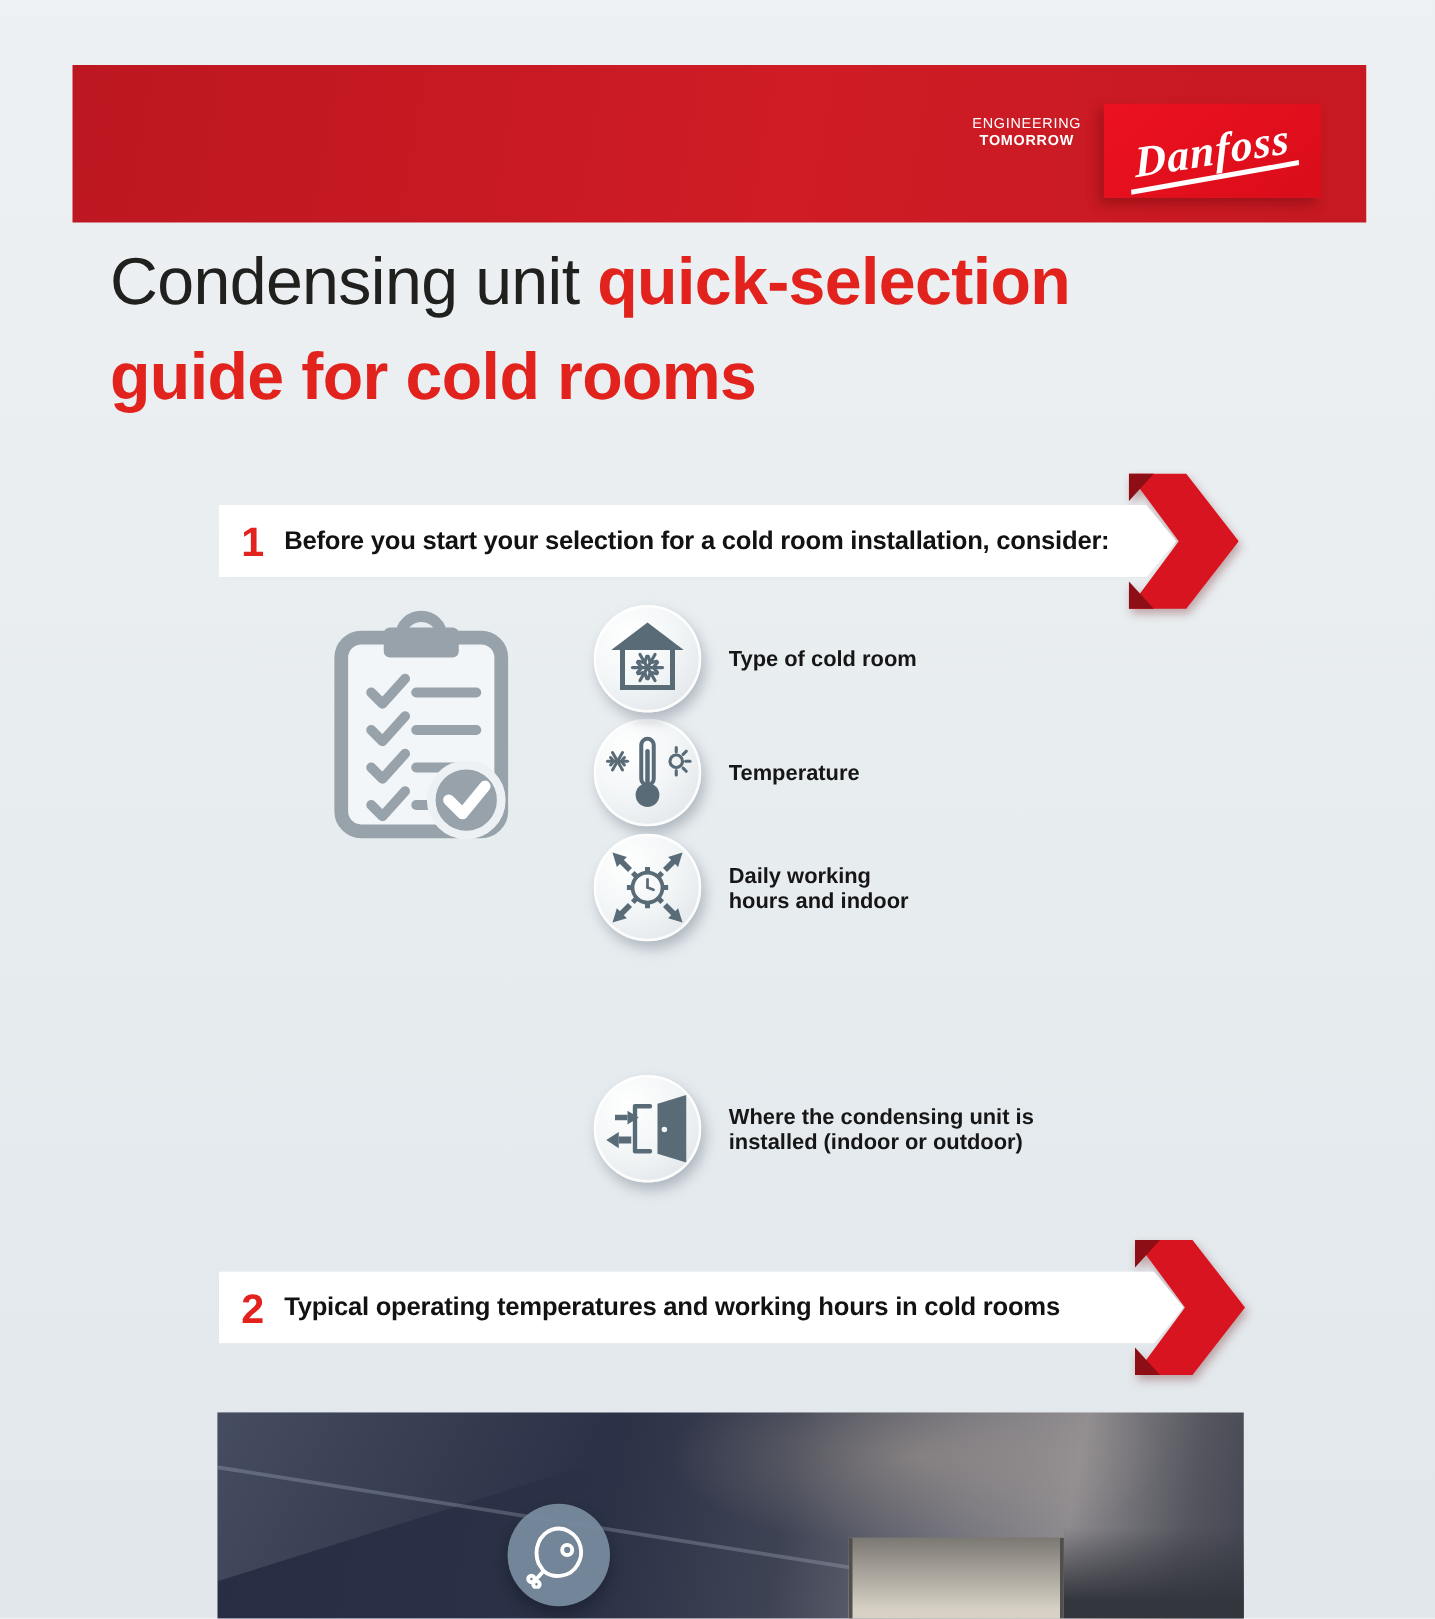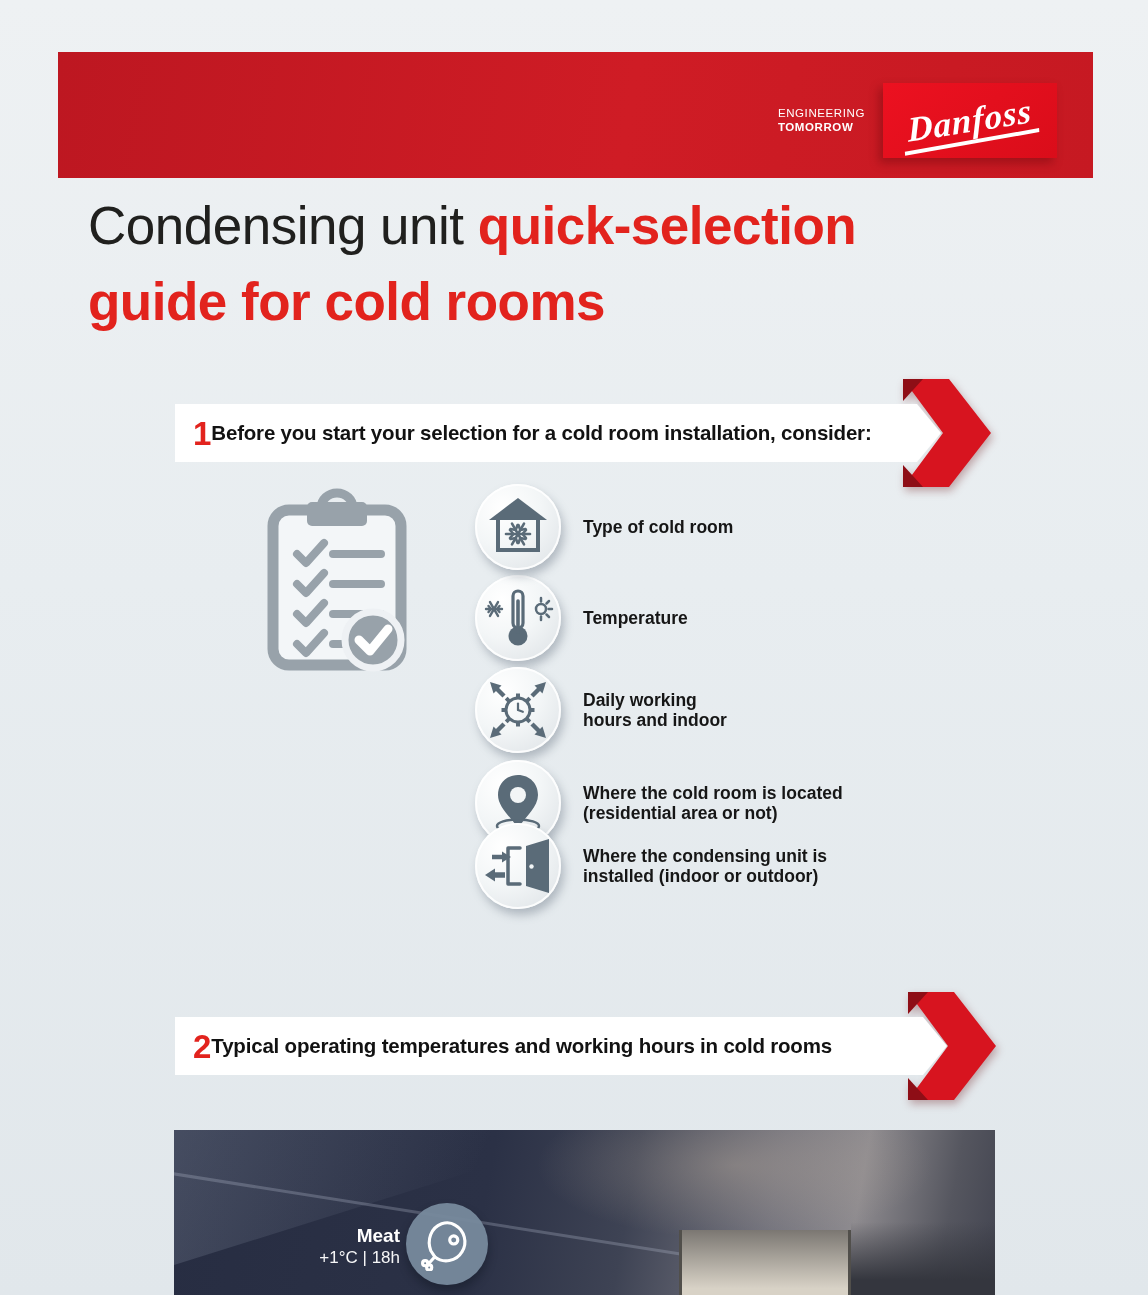--- a/index.html
+++ b/index.html
@@ -8,21 +8,21 @@
   .page {
     position:relative; width:1148px; height:1295px; overflow:hidden;
     background:linear-gradient(180deg,#eef1f3 0%,#e8edf0 45%,#e1e7eb 100%);
   }
 
   
   .banner {
     position:absolute; left:58px; top:52px; width:1035px; height:126px;
     background:linear-gradient(100deg,#bd1721 0%,#cf1c25 55%,#c61922 100%);
   }
-  .tagline { position:absolute; right:228px; top:54px; text-align:left; color:#fff; line-height:14px; }
+  .tagline { position:absolute; right:228px; top:40px; text-align:center; color:#fff; line-height:14px; }
   .tagline .t1 { font-size:11.5px; letter-spacing:.6px; font-weight:400; }
   .tagline .t2 { font-size:11.5px; letter-spacing:.6px; font-weight:700; }
   .logo-box {
     position:absolute; left:825px; top:31px; width:174px; height:75px;
     background:linear-gradient(140deg,#ec1120 0%,#da0d1a 100%);
     box-shadow:-4px 5px 9px rgba(110,8,14,.45);
     display:flex; align-items:center; justify-content:center;
   }
   .logo-script {
     font-family:"Liberation Serif", serif; font-style:italic; font-weight:700;
@@ -41,21 +41,21 @@
 
   
   .chevron { position:absolute; width:88px; height:112px; filter:drop-shadow(2px 4px 4px rgba(110,25,30,.35)); }
   .sec-bar {
     position:absolute; height:58px; background:#fff;
     clip-path:polygon(0 0, calc(100% - 24px) 0, 100% 50%, calc(100% - 24px) 100%, 0 100%);
     filter:drop-shadow(0 5px 6px rgba(95,105,120,.45));
     display:flex; align-items:center; padding-left:18px;
   }
   .sec-num { color:#e2231d; font-size:33px; font-weight:700; line-height:1; }
-  .sec-heading { color:#121212; font-size:20.5px; font-weight:700; letter-spacing:-.2px; }
+  .sec-heading { color:#121212; font-size:20.5px; font-weight:700; margin-left:16px; letter-spacing:-.2px; }
 
   
   .consider-row { position:absolute; left:475px; display:flex; align-items:center; height:86px; }
   .icon-circle {
     width:86px; height:86px; border-radius:50%; flex:0 0 86px;
     background:radial-gradient(circle at 32% 28%, #ffffff 0%, #f3f6f7 45%, #dbe0e4 100%);
     box-shadow:3px 6px 10px rgba(96,108,122,.40), inset 0 0 0 2px rgba(255,255,255,.85);
     display:flex; align-items:center; justify-content:center;
   }
   .consider-label { margin-left:22px; font-size:17.5px; font-weight:700; color:#161616; line-height:20px; white-space:nowrap; }
@@ -233,35 +233,22 @@
             </g>
         </g>
       </svg>
     </div>
     <div class="consider-label">
       <div>Daily working</div>
       <div>hours and indoor</div>
     </div>
   </div>
 
-  <div class="consider-row" style="top:760px;">
-    <div class="icon-circle">
-      <svg width="86" height="86" viewBox="-43 -43 86 86">
-        <ellipse cx="0" cy="23" rx="21" ry="6.5" fill="none" stroke="#5a6b78" stroke-width="2.5"></ellipse>
-        <path d="M0,-28 C 12,-28 20,-19 20,-8 C 20,4 8,13 0,25 C -8,13 -20,4 -20,-8 C -20,-19 -12,-28 0,-28 Z" fill="#5a6b78"></path>
-        <circle cx="0" cy="-8" r="8" fill="#f2f5f6"></circle>
-      </svg>
-    </div>
-    <div class="consider-label">
-      <div>Where the cold room is located</div>
-      <div>(residential area or not)</div>
-    </div>
-  </div>
-
-  <div class="consider-row" style="top:823px;align-items:center;">
+
+  <div class="consider-row" style="top:860px;align-items:center;">
     <div class="icon-circle">
       <svg width="86" height="86" viewBox="-43 -43 86 86">
         <path d="M 8,-20 L 31,-27 L 31,27 L 8,20 Z" fill="#5a6b78"></path>
         <circle cx="13.5" cy="0.5" r="2.2" fill="#f2f5f6"></circle>
         <path d="M 2,-18 H -10 V 18 H 2" fill="none" stroke="#5a6b78" stroke-width="3.5" stroke-linejoin="round" stroke-linecap="round"></path>
         <g fill="#5a6b78" stroke="#5a6b78">
           <line x1="-26" y1="-9" x2="-16" y2="-9" stroke-width="4.5"></line>
           <polygon points="-16,-14.5 -7,-9 -16,-3.5" stroke="none"></polygon>
           <line x1="-13" y1="9" x2="-23" y2="9" stroke-width="5.5"></line>
           <polygon points="-23,2.5 -33,9 -23,15.5" stroke="none"></polygon>
@@ -283,24 +270,20 @@
     <span class="sec-num">2</span>
     <span class="sec-heading">Typical operating temperatures and working hours in cold rooms</span>
   </div>
 
   <div class="photo">
     <div class="photo-corner"></div>
     <div class="photo-edge"></div>
     <div class="photo-glow"></div>
     <div class="photo-panel-light"></div>
     <div class="photo-panel-dark"></div>
-    <div class="meat-label">
-      <div class="meat-name">Meat</div>
-      <div class="meat-value">+1°C | 18h</div>
-    </div>
     <div class="meat-circle">
       <svg width="54" height="54" viewBox="-20 -20 40 40">
         <g fill="none" stroke="#ffffff" stroke-width="2.3" stroke-linecap="round" stroke-linejoin="round">
           <path d="M 6,-14 C 13,-10 15.5,-1 11,6 C 7,13 -3,14.5 -9,9.5 L -12,5 C -15,-3 -12,-12 -4,-15 C 0,-16.3 3,-16 6,-14 Z"></path>
           <circle cx="5" cy="-3" r="3"></circle>
           <path d="M -9,9.5 L -13.5,14.5"></path>
           <circle cx="-16.2" cy="14.2" r="1.9"></circle>
           <circle cx="-13.2" cy="17.4" r="1.9"></circle>
         </g>
       </svg>

